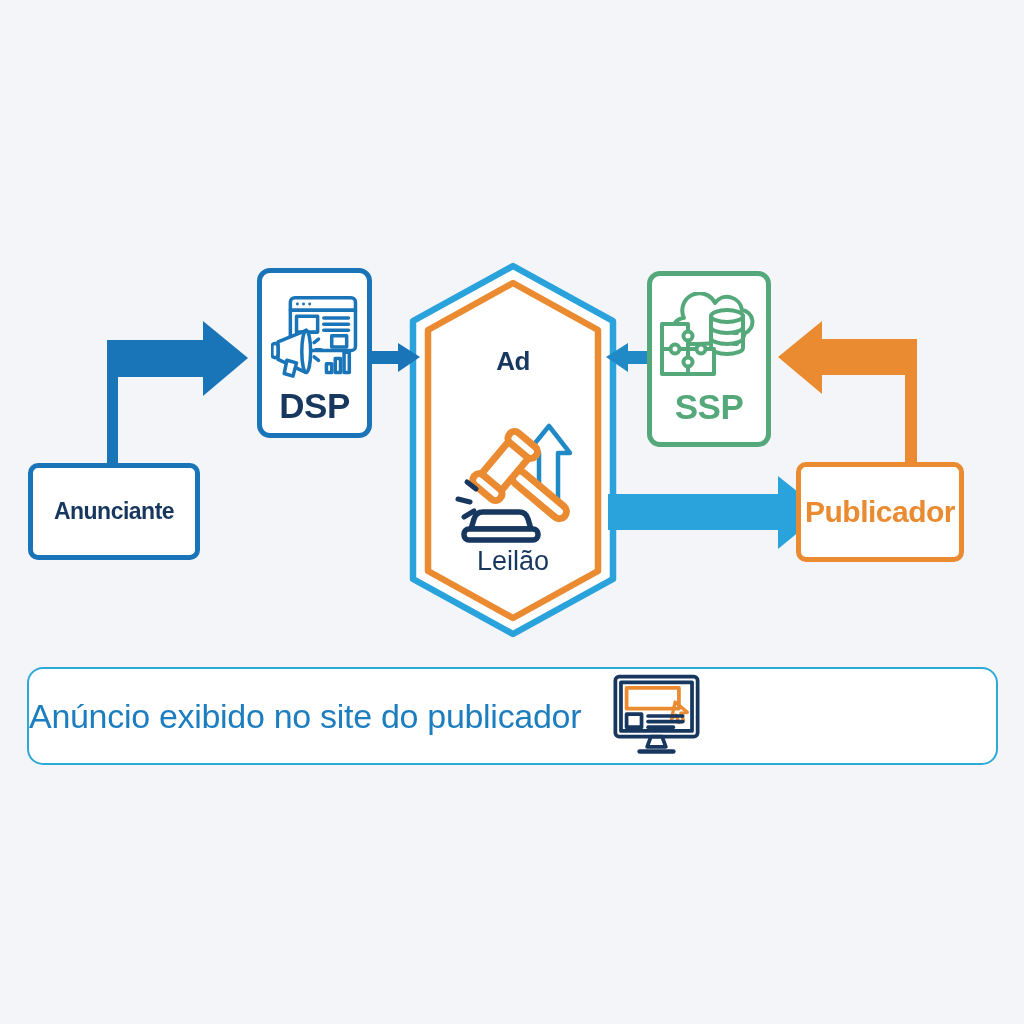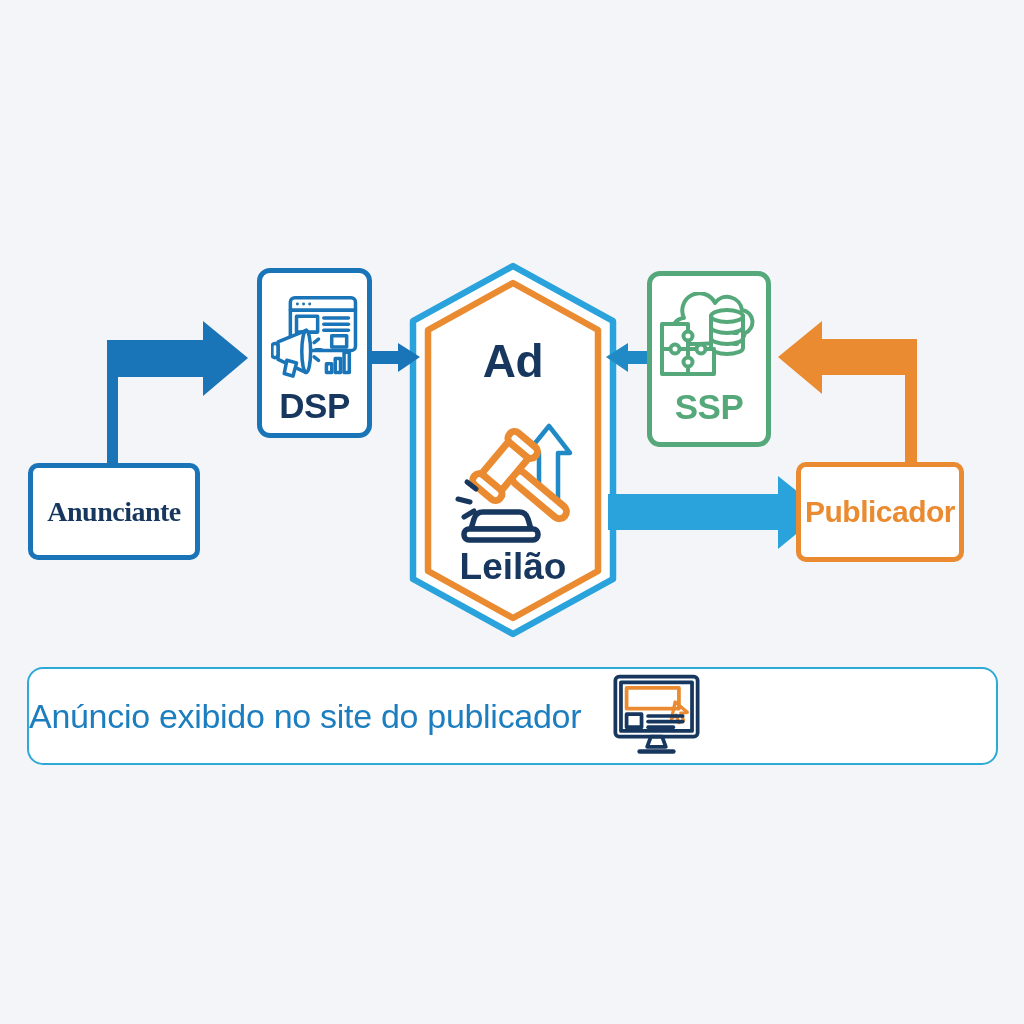--- a/index.html
+++ b/index.html
@@ -8,34 +8,34 @@
     position:relative;width:1024px;height:1024px;overflow:hidden;
     background:var(--page_bg,#f4f5f8);
   }
   .layer{position:absolute;left:0;top:0;}
   .box{
     position:absolute;background:var(--box_bg,#fff);box-sizing:border-box;
     display:flex;flex-direction:column;align-items:center;justify-content:center;
   }
   .box .label{font-weight:700;text-align:center;letter-spacing:-0.5px;line-height:1;}
   .anunciante{left:28px;top:463px;width:172px;height:97px;border:5px solid var(--dark_blue);border-radius:10px;}
-  .anunciante .label{font-size:28px;color:var(--navy);font-family:Liberation Serif, serif;}
+  .anunciante .label{font-size:23px;color:var(--navy);}
   .dsp{left:257px;top:268px;width:115px;height:170px;border:5px solid var(--dark_blue);border-radius:13px;justify-content:flex-start;padding-top:13px;}
   .dsp .label{font-size:35px;color:var(--navy);margin-top:8px;}
   .ssp{left:647px;top:271px;width:124px;height:176px;border:5px solid var(--green);border-radius:13px;justify-content:flex-start;padding-top:16px;}
   .ssp .label{font-size:35px;color:var(--green);margin-top:9px;}
   .publicador{left:796px;top:462px;width:168px;height:100px;border:5px solid var(--orange);border-radius:10px;}
   .publicador .label{font-size:30px;color:var(--orange);}
   .hex-title{
     position:absolute;left:413px;top:342px;width:200px;text-align:center;
-    font-weight:700;font-size:46px;line-height:39px;color:var(--navy);letter-spacing:-0.5px;
+    font-weight:700;font-size:26px;line-height:39px;color:var(--navy);letter-spacing:-0.5px;
   }
   .hex-sub{
     position:absolute;left:413px;top:546px;width:200px;text-align:center;
-    font-weight:700;font-size:37px;color:var(--navy);
+    font-weight:400;font-size:27px;color:var(--navy);
   }
   .gavel-svg{position:absolute;left:447px;top:420px;}
   .banner{
     position:absolute;left:27px;top:667px;width:971px;height:98px;box-sizing:border-box;
     background:var(--box_bg,#fff);border:2.5px solid var(--banner_border);border-radius:16px;
     display:flex;align-items:center;justify-content:flex-start;gap:28px;
   }
   .banner .text{font-size:34px;color:var(--banner_blue);font-weight:400;letter-spacing:-0.3px;}
   svg{display:block;}
 </style>

